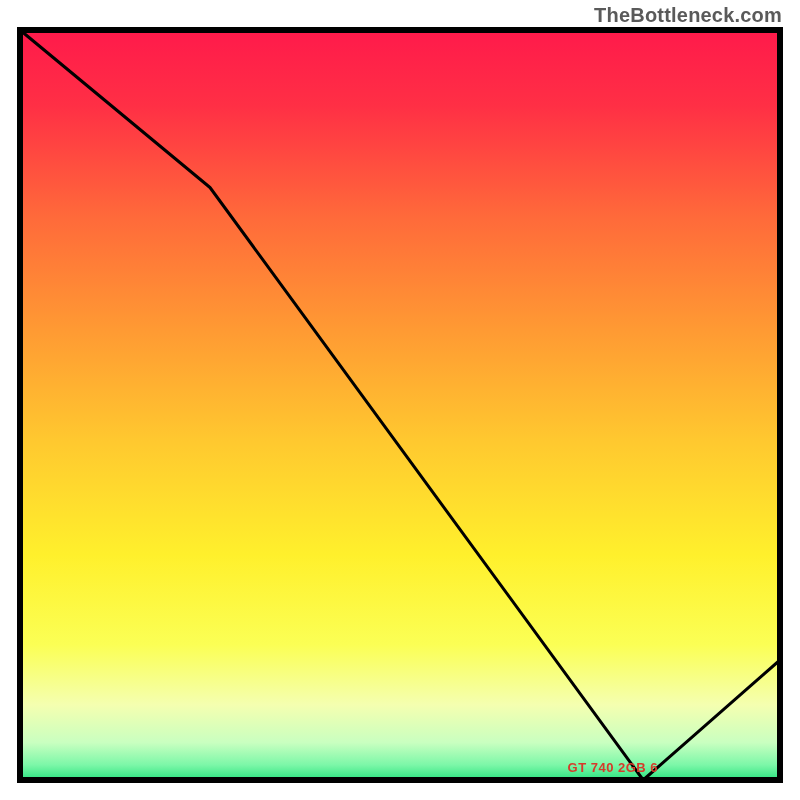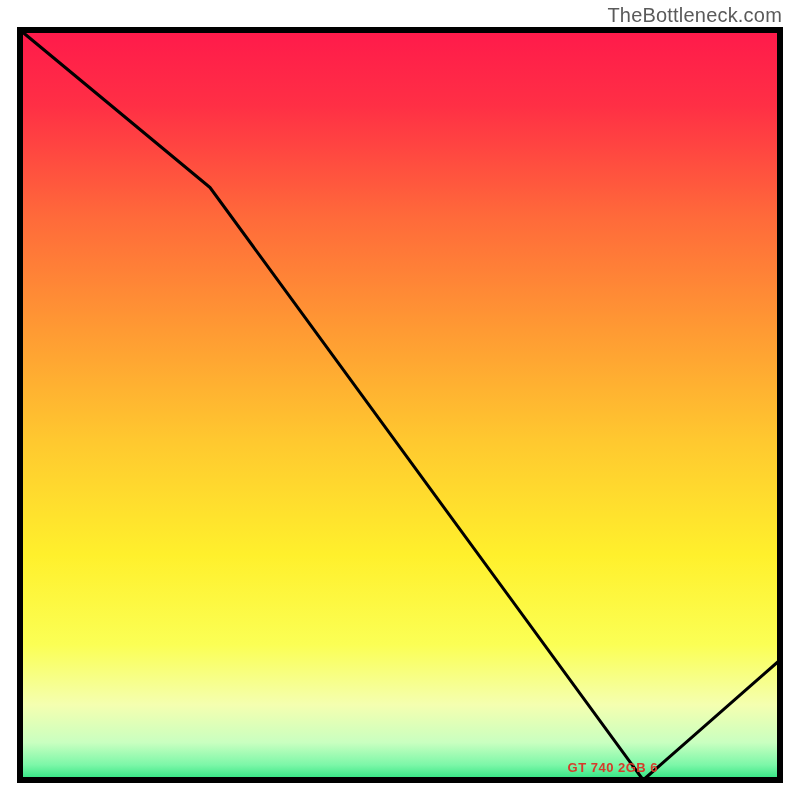--- a/index.html
+++ b/index.html
@@ -13,21 +13,21 @@
   .stage {
     position: relative;
     width: 800px;
     height: 800px;
   }
   .watermark {
     position: absolute;
     top: 4px;
     right: 18px;
     font-size: 20px;
-    font-weight: 400;
+    font-weight: 700;
     color: #5a5a5a;
     letter-spacing: 0.2px;
   }
   svg {
     position: absolute;
     left: 0;
     top: 0;
   }
   .annotation {
     font-family: Arial, Helvetica, sans-serif;

